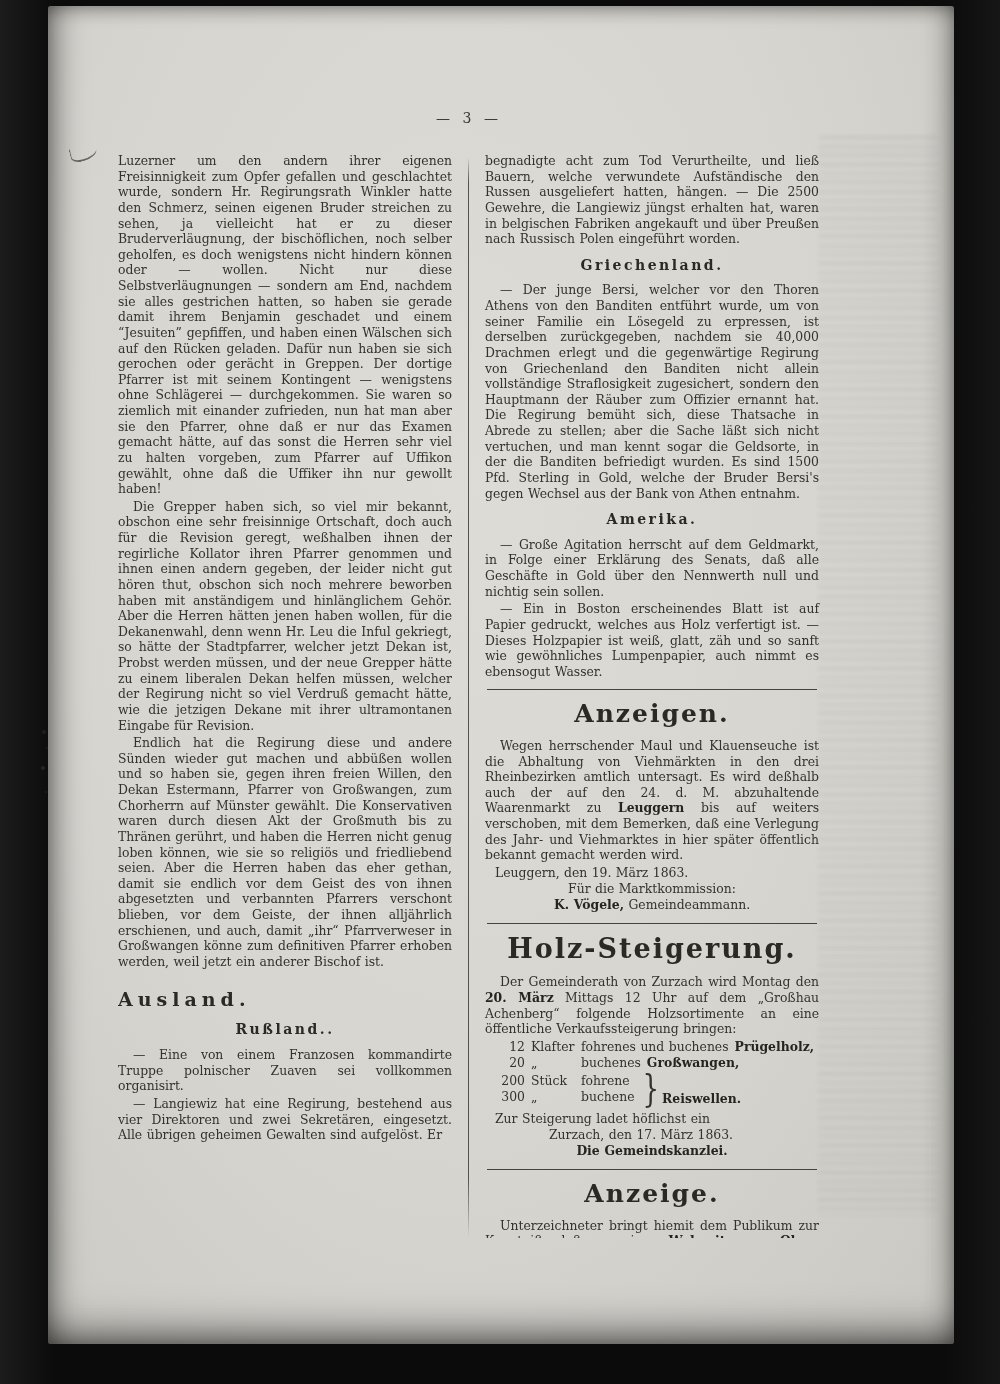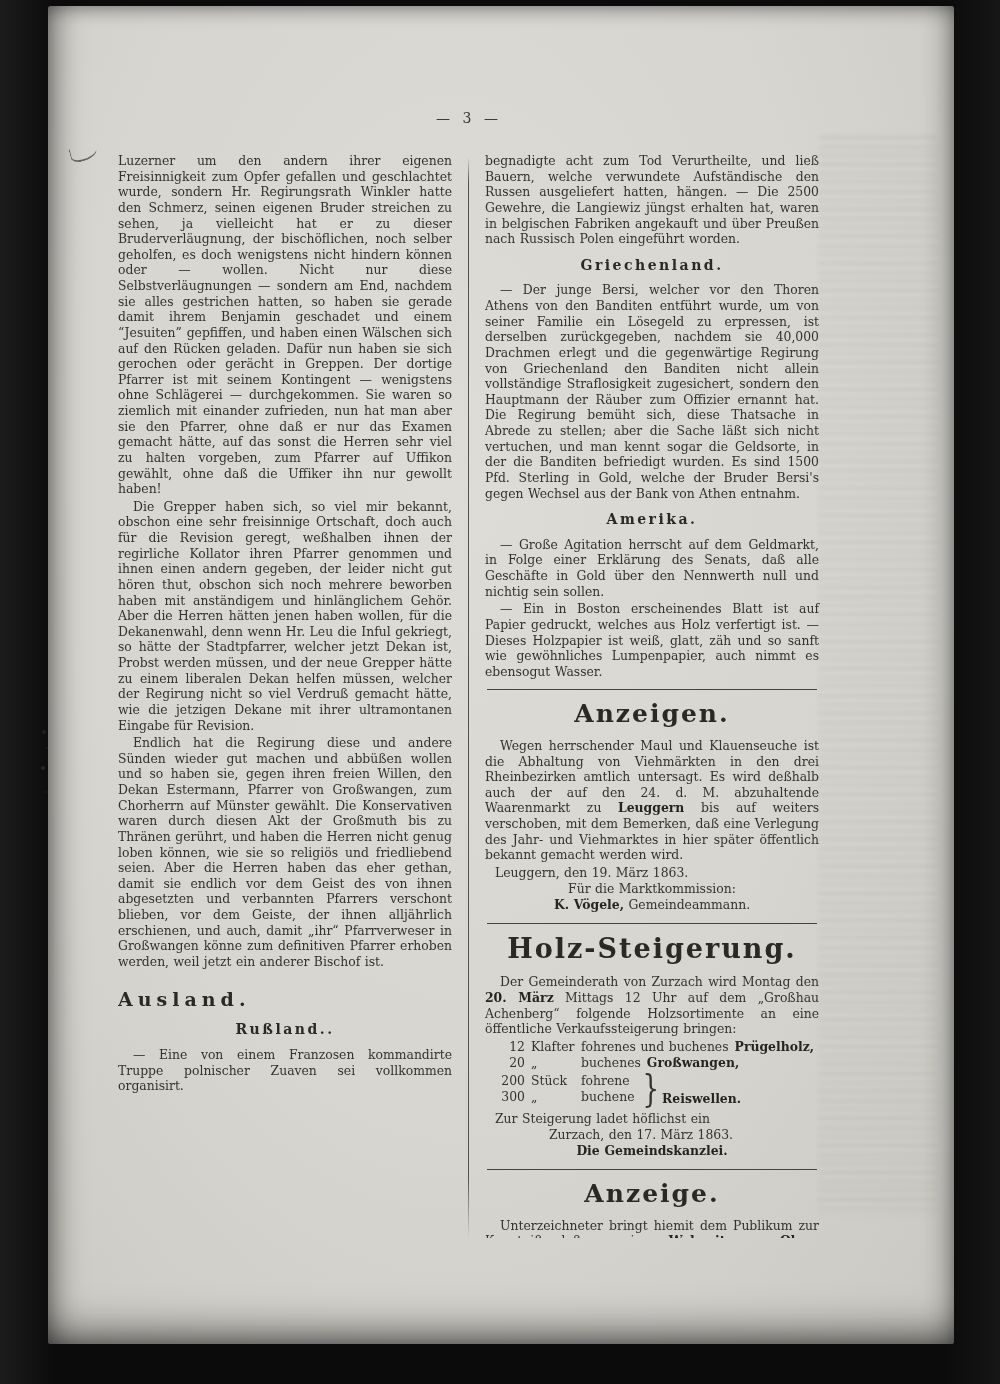--- a/index.html
+++ b/index.html
@@ -86,20 +86,21 @@
 
     <div class="content">
 
       <div class="col">
         <p class="cont">Luzerner um den andern ihrer eigenen Freisinnigkeit zum Opfer gefallen und geschlachtet wurde, sondern Hr. Regirungsrath Winkler hatte den Schmerz, seinen eigenen Bruder streichen zu sehen, ja vielleicht hat er zu dieser Bruderverläugnung, der bischöflichen, noch selber geholfen, es doch wenigstens nicht hindern können oder — wollen. Nicht nur diese Selbstverläugnungen — sondern am End, nachdem sie alles gestrichen hatten, so haben sie gerade damit ihrem Benjamin geschadet und einem “Jesuiten” gepfiffen, und haben einen Wälschen sich auf den Rücken geladen. Dafür nun haben sie sich gerochen oder gerächt in Greppen. Der dortige Pfarrer ist mit seinem Kontingent — wenigstens ohne Schlägerei — durchgekommen. Sie waren so ziemlich mit einander zufrieden, nun hat man aber sie den Pfarrer, ohne daß er nur das Examen gemacht hätte, auf das sonst die Herren sehr viel zu halten vorgeben, zum Pfarrer auf Uffikon gewählt, ohne daß die Uffiker ihn nur gewollt haben!</p>
         <p>Die Grepper haben sich, so viel mir bekannt, obschon eine sehr freisinnige Ortschaft, doch auch für die Revision geregt, weßhalben ihnen der regirliche Kollator ihren Pfarrer genommen und ihnen einen andern gegeben, der leider nicht gut hören thut, obschon sich noch mehrere beworben haben mit anständigem und hinlänglichem Gehör. Aber die Herren hätten jenen haben wollen, für die Dekanenwahl, denn wenn Hr. Leu die Inful gekriegt, so hätte der Stadtpfarrer, welcher jetzt Dekan ist, Probst werden müssen, und der neue Grepper hätte zu einem liberalen Dekan helfen müssen, welcher der Regirung nicht so viel Verdruß gemacht hätte, wie die jetzigen Dekane mit ihrer ultramontanen Eingabe für Revision.</p>
         <p>Endlich hat die Regirung diese und andere Sünden wieder gut machen und abbüßen wollen und so haben sie, gegen ihren freien Willen, den Dekan Estermann, Pfarrer von Großwangen, zum Chorherrn auf Münster gewählt. Die Konservativen waren durch diesen Akt der Großmuth bis zu Thränen gerührt, und haben die Herren nicht genug loben können, wie sie so religiös und friedliebend seien. Aber die Herren haben das eher gethan, damit sie endlich vor dem Geist des von ihnen abgesetzten und verbannten Pfarrers verschont blieben, vor dem Geiste, der ihnen alljährlich erschienen, und auch, damit „ihr“ Pfarrverweser in Großwangen könne zum definitiven Pfarrer erhoben werden, weil jetzt ein anderer Bischof ist.</p>
         <div class="h-section">Ausland.</div>
         <div class="h-sub">Rußland..</div>
         <p>— Eine von einem Franzosen kommandirte Truppe polnischer Zuaven sei vollkommen organisirt.</p>
+        <p>— Langiewiz hat eine Regirung, bestehend aus vier Direktoren und zwei Sekretären, eingesetzt. Alle übrigen geheimen Gewalten sind aufgelöst. Er</p>
       </div>
 
       <div class="divider"></div>
 
       <div class="col">
         <p class="cont">begnadigte acht zum Tod Verurtheilte, und ließ Bauern, welche verwundete Aufständische den Russen ausgeliefert hatten, hängen. — Die 2500 Gewehre, die Langiewiz jüngst erhalten hat, waren in belgischen Fabriken angekauft und über Preußen nach Russisch Polen eingeführt worden.</p>
         <div class="h-sub">Griechenland.</div>
         <p>— Der junge Bersi, welcher vor den Thoren Athens von den Banditen entführt wurde, um von seiner Familie ein Lösegeld zu erpressen, ist derselben zurückgegeben, nachdem sie 40,000 Drachmen erlegt und die gegenwärtige Regirung von Griechenland den Banditen nicht allein vollständige Straflosigkeit zugesichert, sondern den Hauptmann der Räuber zum Offizier ernannt hat. Die Regirung bemüht sich, diese Thatsache in Abrede zu stellen; aber die Sache läßt sich nicht vertuchen, und man kennt sogar die Geldsorte, in der die Banditen befriedigt wurden. Es sind 1500 Pfd. Sterling in Gold, welche der Bruder Bersi's gegen Wechsel aus der Bank von Athen entnahm.</p>
         <div class="h-sub">Amerika.</div>
         <p>— Große Agitation herrscht auf dem Geldmarkt, in Folge einer Erklärung des Senats, daß alle Geschäfte in Gold über den Nennwerth null und nichtig sein sollen.</p>

